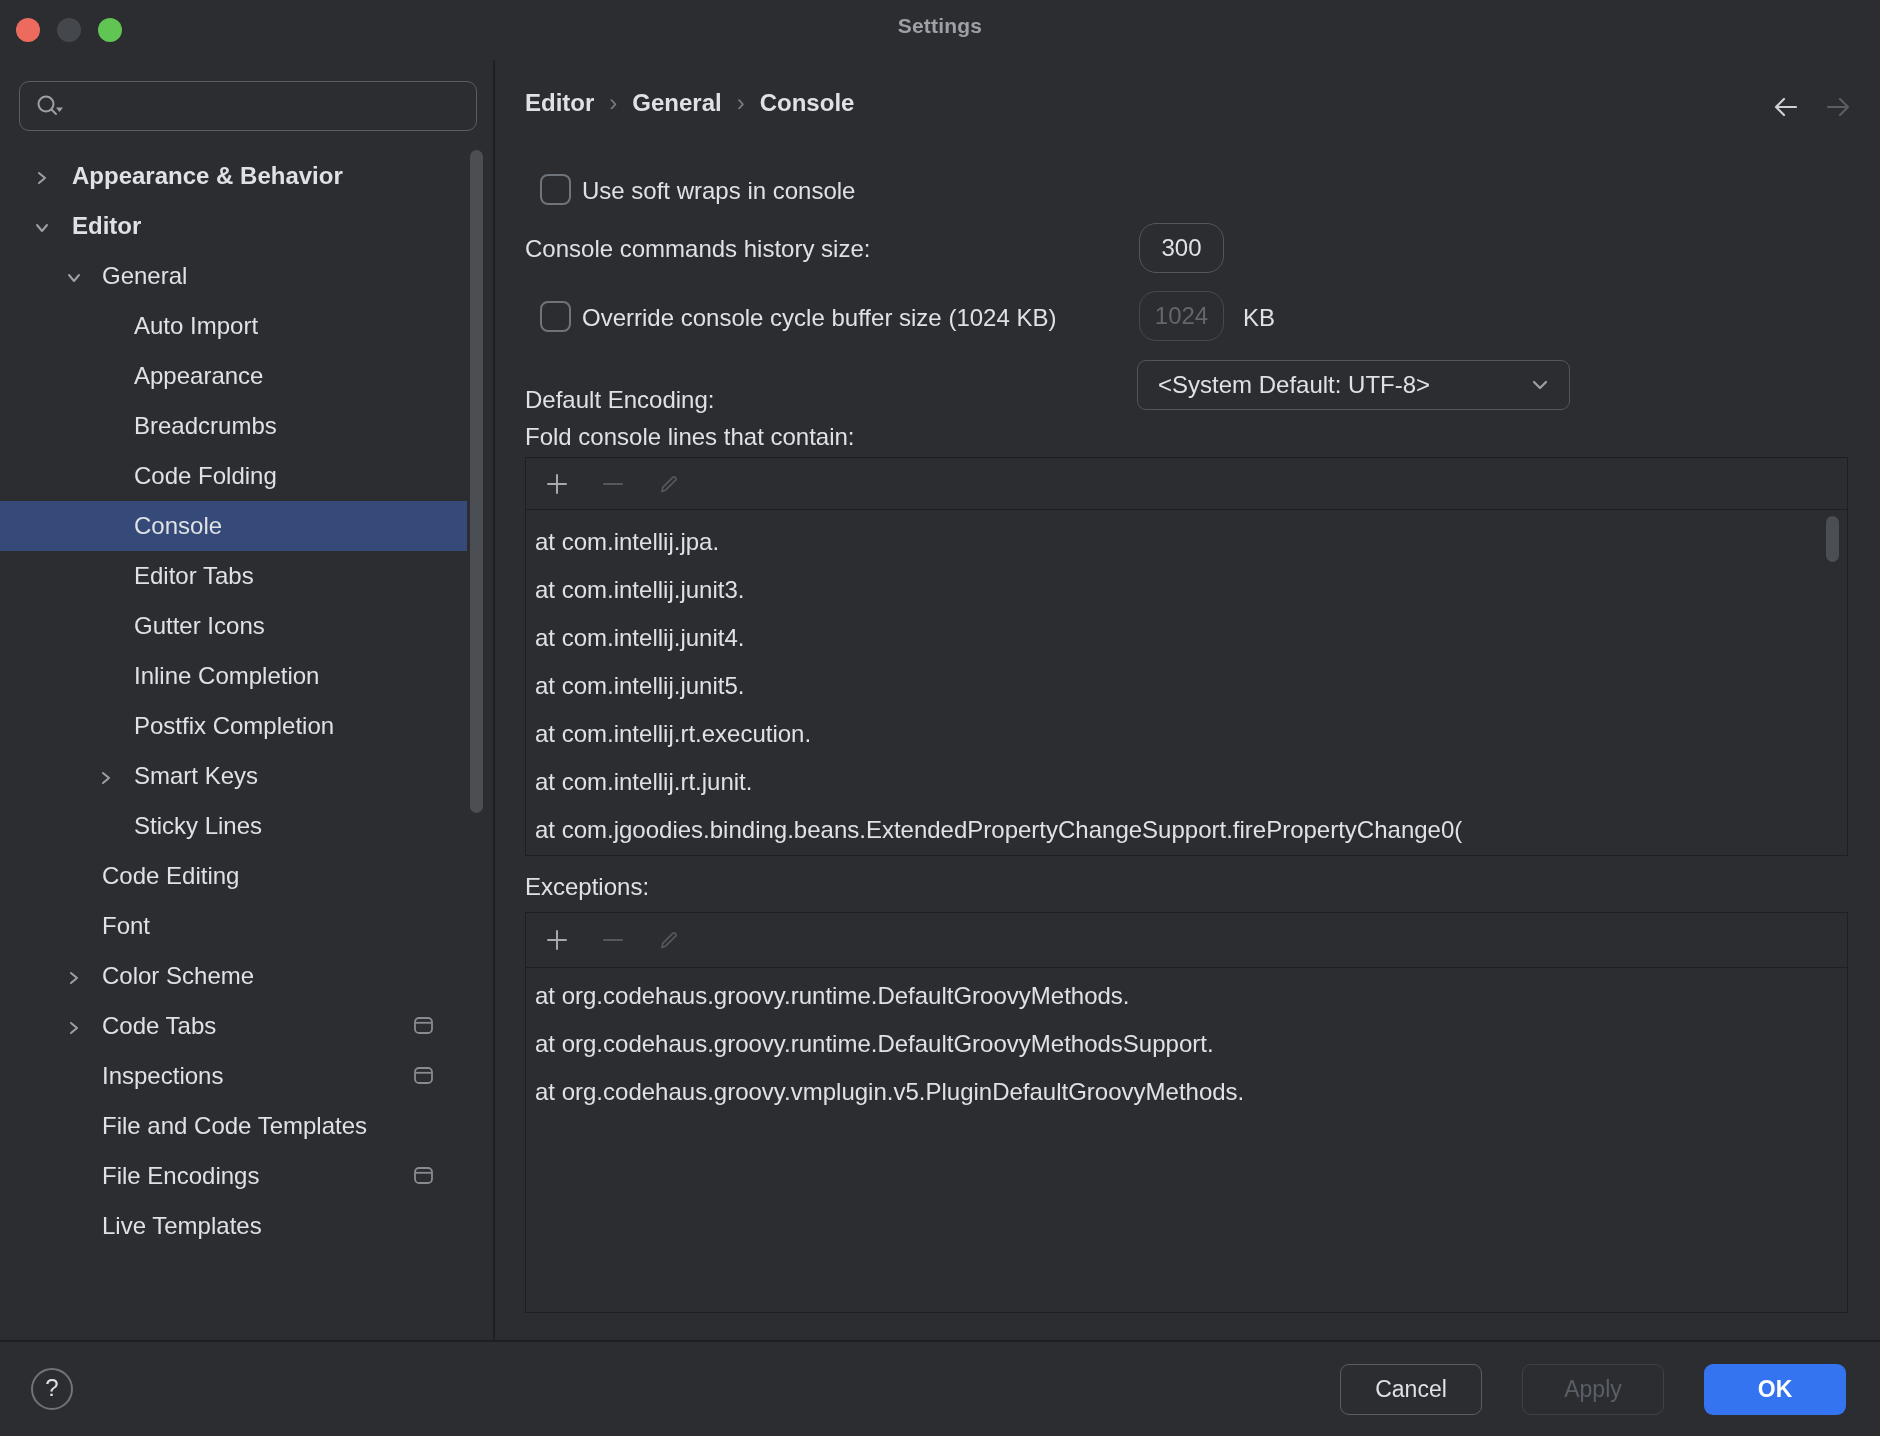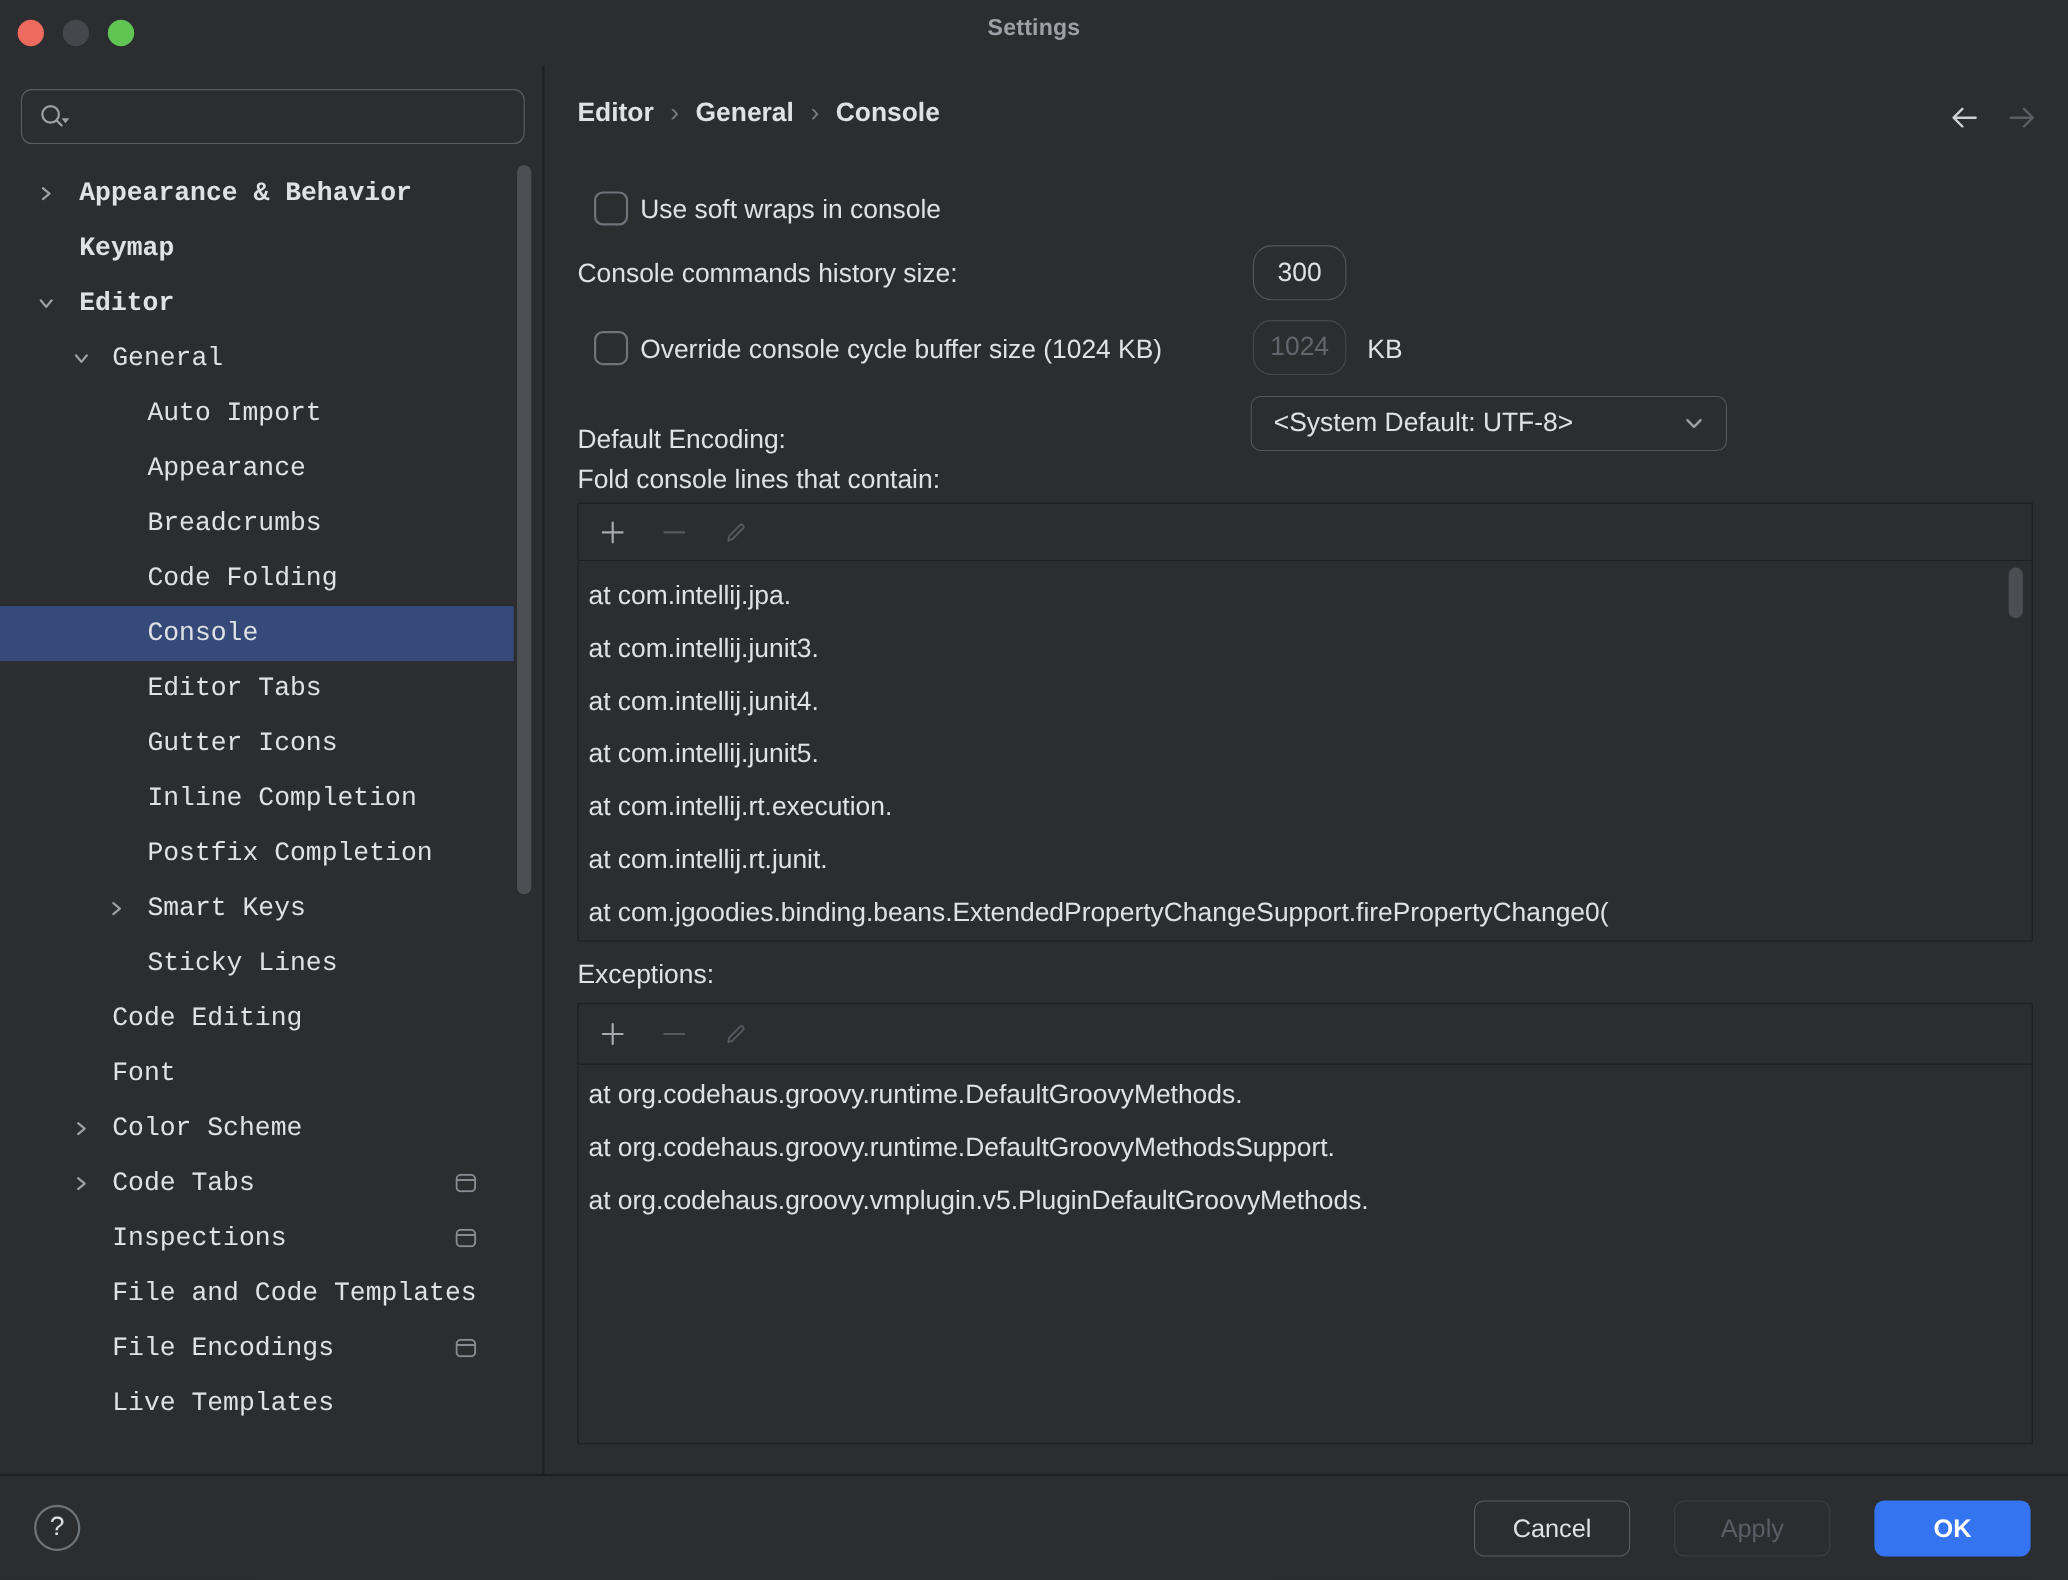--- a/index.html
+++ b/index.html
@@ -27,21 +27,21 @@
   .vdivider{left:493px; top:60px; width:2px; height:1281px; background:var(--panel-border);}
   .hdivider{left:0; top:1340px; width:1880px; height:2px; background:var(--panel-border);}
 
   
   .sidebar{left:0; top:60px; width:493px; height:1280px; overflow:hidden;}
   .searchbox{position:absolute; left:19px; top:21px; width:458px; height:50px;
              border:1.5px solid #5A5D63; border-radius:10px; display:flex;
              align-items:center; padding-left:14px; gap:10px;}
   .searchbox input{flex:1; background:transparent; border:none; outline:none;
                    color:var(--text); font-size:24px; font-family:inherit; min-width:0;}
-  .tree{position:absolute; left:0; top:91px; width:467px;font-family:Liberation Mono, monospace;}
+  .tree{position:absolute; left:0; top:91px; width:467px;}
   .trow{position:relative; height:50px; width:467px; display:flex; align-items:center;
         font-size:24px; color:var(--text); white-space:nowrap;}
   .trow.selected{background:var(--selection-bg);}
   .trow .chev{position:absolute; top:15px; width:20px; height:20px;}
   .trow.lvl1 .chev{left:32px;} .trow.lvl2 .chev{left:64px;} .trow.lvl3 .chev{left:96px;}
   .trow.lvl1{padding-left:72px;} .trow.lvl2{padding-left:102px;} .trow.lvl3{padding-left:134px;}
   .trow.bold{font-weight:bold;}
   .trow .ticon{position:absolute; right:34px; top:16px; line-height:0;}
   .side-scroll{position:absolute; left:470px; top:90px; width:13px; height:663px;
                border-radius:7px; background:var(--scrollbar);}
@@ -115,23 +115,20 @@
     <input placeholder="" style="">
   </div>
   <div class="tree" id="tree">
       <div class="trow lvl1 bold">
         <span class="chev"><svg width="20" height="20" viewBox="0 0 20 20">
             <path d="M7 5 L13 10 L7 15" fill="none" stroke="#9DA0A6" stroke-width="2" stroke-linecap="round" stroke-linejoin="round"></path>
           </svg></span>
         <span>Appearance &amp; Behavior</span>
       </div>
       <div class="trow lvl1 bold">
-        <span>Keymap</span>
-      </div>
-      <div class="trow lvl1 bold">
         <span class="chev"><svg width="20" height="20" viewBox="0 0 20 20">
             <path d="M5 7 L10 13 L15 7" fill="none" stroke="#9DA0A6" stroke-width="2" stroke-linecap="round" stroke-linejoin="round"></path>
           </svg></span>
         <span>Editor</span>
       </div>
       <div class="trow lvl2">
         <span class="chev"><svg width="20" height="20" viewBox="0 0 20 20">
             <path d="M5 7 L10 13 L15 7" fill="none" stroke="#9DA0A6" stroke-width="2" stroke-linecap="round" stroke-linejoin="round"></path>
           </svg></span>
         <span>General</span>

